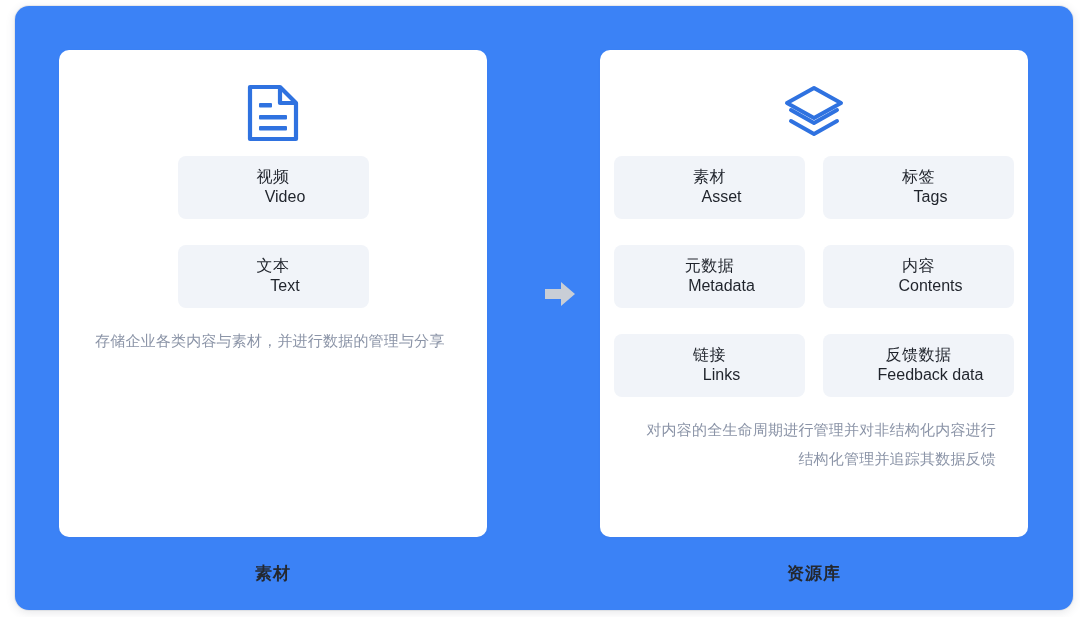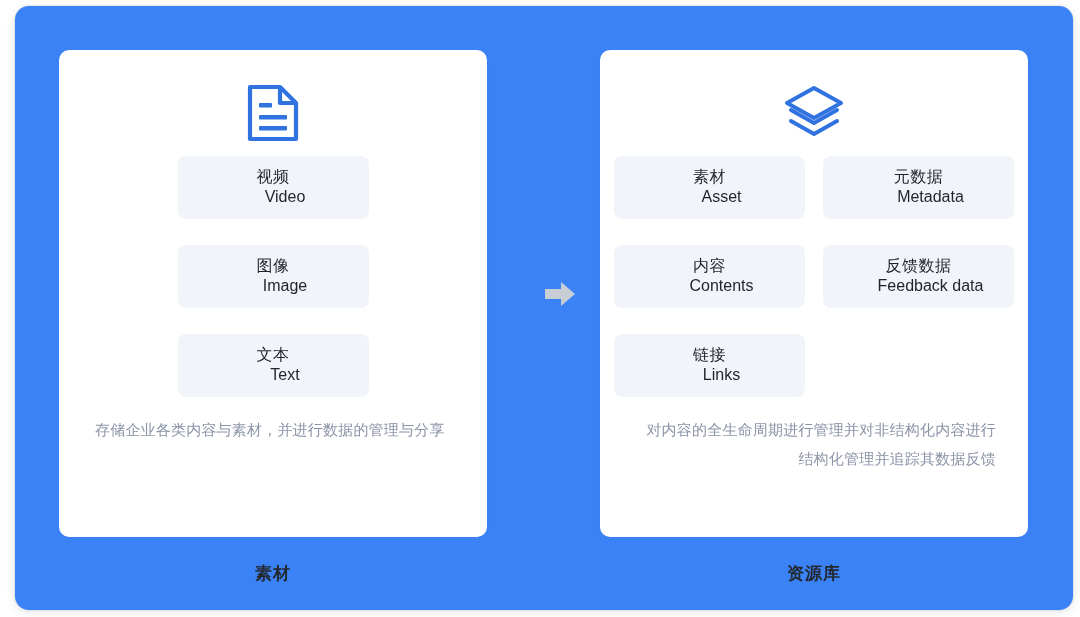--- a/index.html
+++ b/index.html
@@ -154,24 +154,20 @@
             <rect x="13" y="43" width="28" height="4.4" rx="1" fill="#2f72e0"></rect>
           </svg>
         </div>
 
         <div class="chip-stack">
           <div class="chip">
             <span class="zh">视频</span>
             <span class="en">Video</span>
           </div>
           <div class="chip">
-            <span class="zh">图像</span>
-            <span class="en">Image</span>
-          </div>
-          <div class="chip">
             <span class="zh">文本</span>
             <span class="en">Text</span>
           </div>
         </div>
 
         <div class="desc">存储企业各类内容与素材，并进行数据的管理与分享</div>
       </div>
 
       <div class="col-label">素材</div>
     </div>
@@ -192,35 +188,39 @@
             <path d="M9 38 L32 51 L55 38" stroke="#2f72e0" stroke-width="4" stroke-linejoin="round" stroke-linecap="round" fill="none"></path>
           </svg>
         </div>
 
         <div class="chip-grid">
           <div class="chip">
             <span class="zh">素材</span>
             <span class="en">Asset</span>
           </div>
           <div class="chip">
+            <span class="zh">标签</span>
+            <span class="en">Tags</span>
+          </div>
+          <div class="chip">
             <span class="zh">元数据</span>
             <span class="en">Metadata</span>
           </div>
           <div class="chip">
             <span class="zh">内容</span>
             <span class="en">Contents</span>
           </div>
           <div class="chip">
+            <span class="zh">链接</span>
+            <span class="en">Links</span>
+          </div>
+          <div class="chip">
             <span class="zh">反馈数据</span>
             <span class="en">Feedback data</span>
           </div>
-          <div class="chip">
-            <span class="zh">链接</span>
-            <span class="en">Links</span>
-          </div>
         </div>
 
         <div class="desc">对内容的全生命周期进行管理并对非结构化内容进行结构化管理并追踪其数据反馈</div>
       </div>
 
       <div class="col-label">资源库</div>
     </div>
 
   </div>
 </div>

